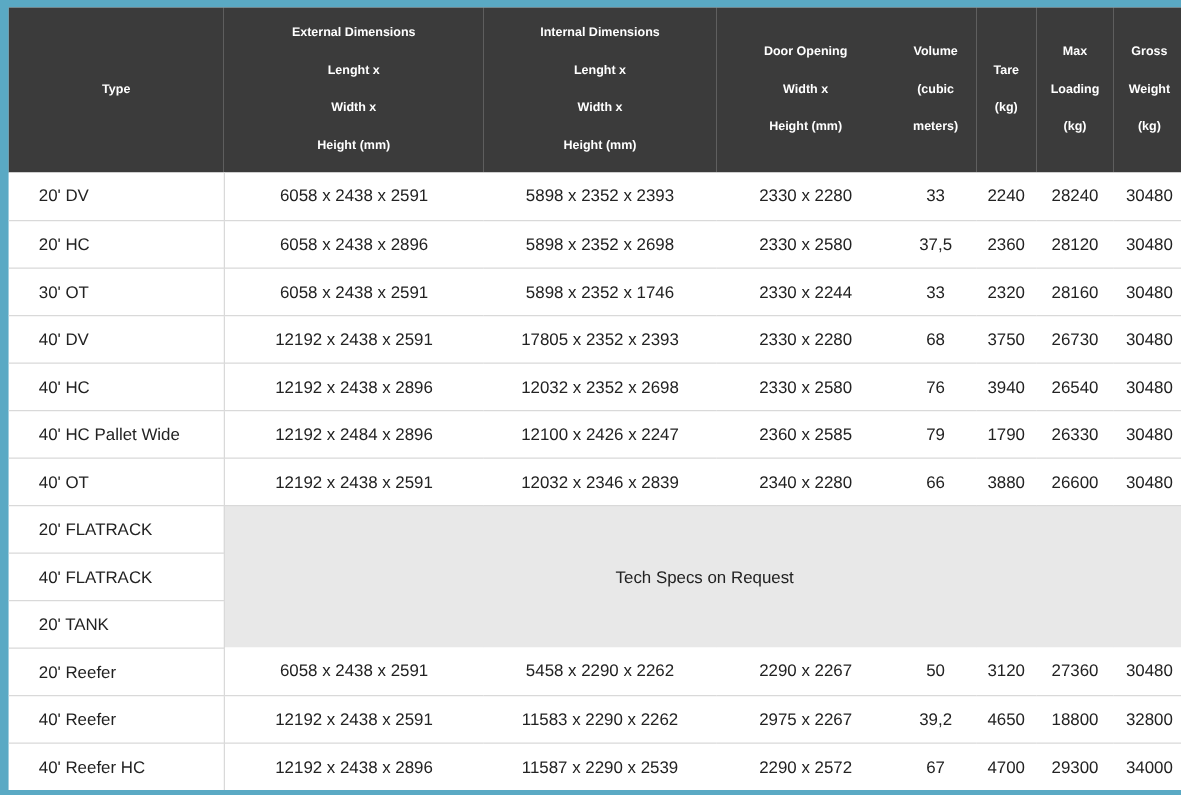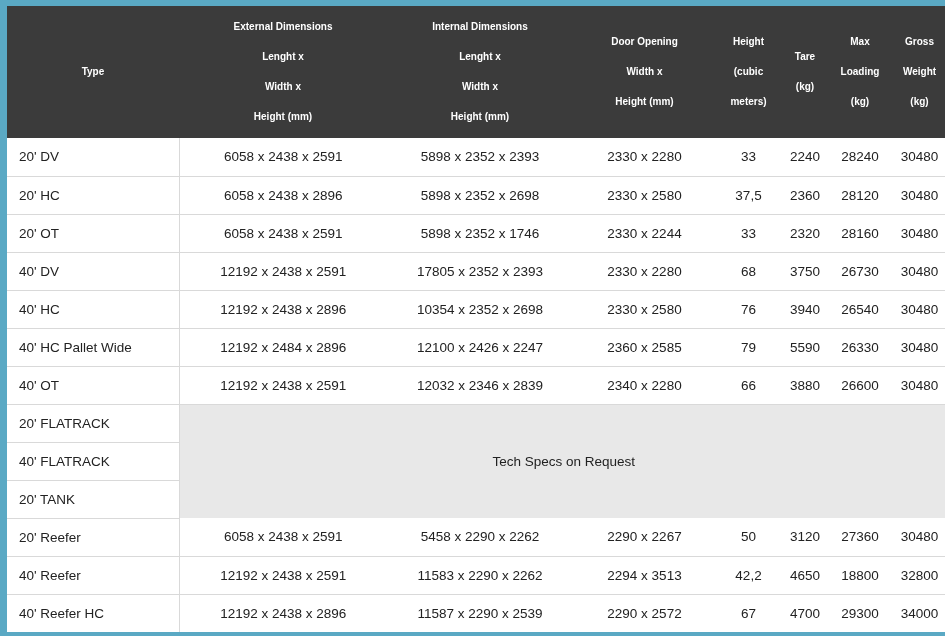--- a/index.html
+++ b/index.html
@@ -41,21 +41,21 @@
     color: #222222;
     height: 38px;
     padding: 2px 6px;
     text-align: center;
     vertical-align: middle;
     border-bottom: 1px solid #d9d9d9;
     background: #ffffff;
   }
   table.specs tbody td.type-cell {
     text-align: left;
-    padding-left: 12px;
+    padding-left: 24px;
     border-right: 1px solid #d9d9d9;
   }
   table.specs tbody tr.last td { border-bottom: none; }
   td.request-cell {
     background: #e8e8e8 !important;
     font-size: 14px;
     color: #222222;
     text-align: center;
     vertical-align: middle;
     border-bottom: none !important;
@@ -101,21 +101,21 @@
             <span class="hl">Lenght x</span>
             <span class="hl">Width x</span>
             <span class="hl">Height (mm)</span>
           </th>
           <th>
             <span class="hl">Door Opening</span>
             <span class="hl">Width x</span>
             <span class="hl">Height (mm)</span>
           </th>
           <th>
-            <span class="hl">Height</span>
+            <span class="hl">Volume</span>
             <span class="hl">(cubic</span>
             <span class="hl">meters)</span>
           </th>
           <th>
             <span class="hl">Tare</span>
             <span class="hl">(kg)</span>
           </th>
           <th>
             <span class="hl">Max</span>
             <span class="hl">Loading</span>
@@ -143,21 +143,21 @@
           <td class="type-cell">20' HC</td>
           <td>6058 x 2438 x 2896</td>
           <td>5898 x 2352 x 2698</td>
           <td>2330 x 2580</td>
           <td>37,5</td>
           <td>2360</td>
           <td>28120</td>
           <td>30480</td>
         </tr>
         <tr>
-          <td class="type-cell">20' OT</td>
+          <td class="type-cell">30' OT</td>
           <td>6058 x 2438 x 2591</td>
           <td>5898 x 2352 x 1746</td>
           <td>2330 x 2244</td>
           <td>33</td>
           <td>2320</td>
           <td>28160</td>
           <td>30480</td>
         </tr>
         <tr>
           <td class="type-cell">40' DV</td>
@@ -165,34 +165,34 @@
           <td>17805 x 2352 x 2393</td>
           <td>2330 x 2280</td>
           <td>68</td>
           <td>3750</td>
           <td>26730</td>
           <td>30480</td>
         </tr>
         <tr>
           <td class="type-cell">40' HC</td>
           <td>12192 x 2438 x 2896</td>
-          <td>10354 x 2352 x 2698</td>
+          <td>12032 x 2352 x 2698</td>
           <td>2330 x 2580</td>
           <td>76</td>
           <td>3940</td>
           <td>26540</td>
           <td>30480</td>
         </tr>
         <tr>
           <td class="type-cell">40' HC Pallet Wide</td>
           <td>12192 x 2484 x 2896</td>
           <td>12100 x 2426 x 2247</td>
           <td>2360 x 2585</td>
           <td>79</td>
-          <td>5590</td>
+          <td>1790</td>
           <td>26330</td>
           <td>30480</td>
         </tr>
         <tr>
           <td class="type-cell">40' OT</td>
           <td>12192 x 2438 x 2591</td>
           <td>12032 x 2346 x 2839</td>
           <td>2340 x 2280</td>
           <td>66</td>
           <td>3880</td>
@@ -216,22 +216,22 @@
           <td>2290 x 2267</td>
           <td>50</td>
           <td>3120</td>
           <td>27360</td>
           <td>30480</td>
         </tr>
         <tr>
           <td class="type-cell">40' Reefer</td>
           <td>12192 x 2438 x 2591</td>
           <td>11583 x 2290 x 2262</td>
-          <td>2294 x 3513</td>
-          <td>42,2</td>
+          <td>2975 x 2267</td>
+          <td>39,2</td>
           <td>4650</td>
           <td>18800</td>
           <td>32800</td>
         </tr>
         <tr class="last">
           <td class="type-cell">40' Reefer HC</td>
           <td>12192 x 2438 x 2896</td>
           <td>11587 x 2290 x 2539</td>
           <td>2290 x 2572</td>
           <td>67</td>

